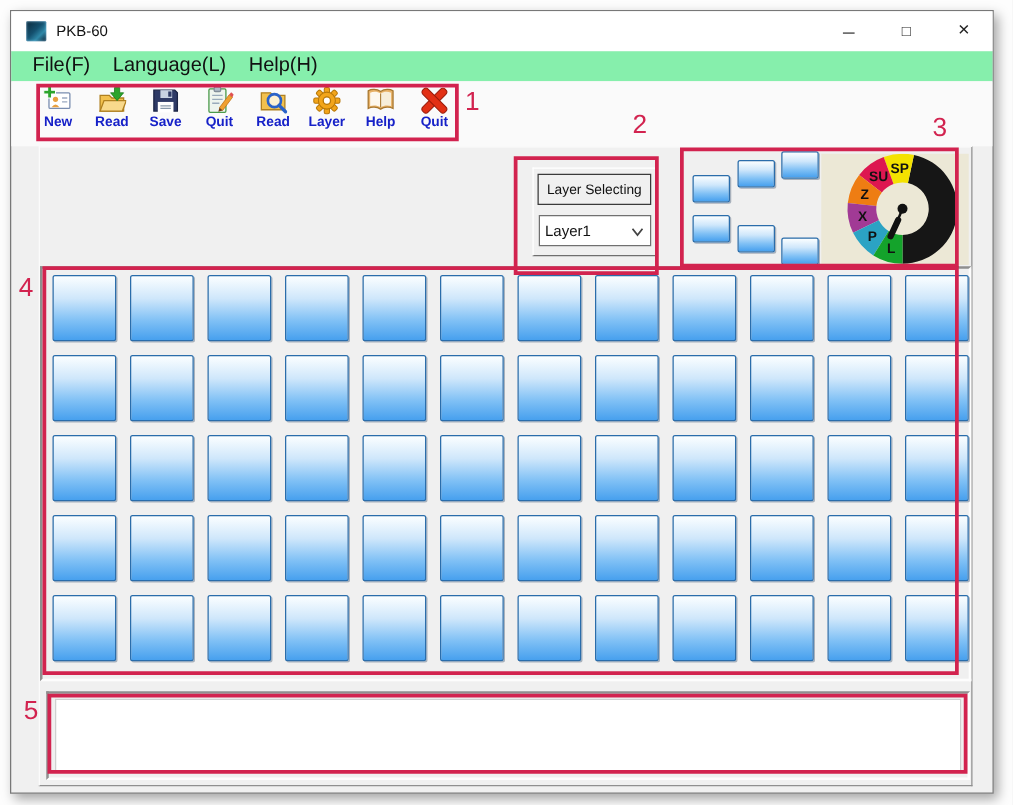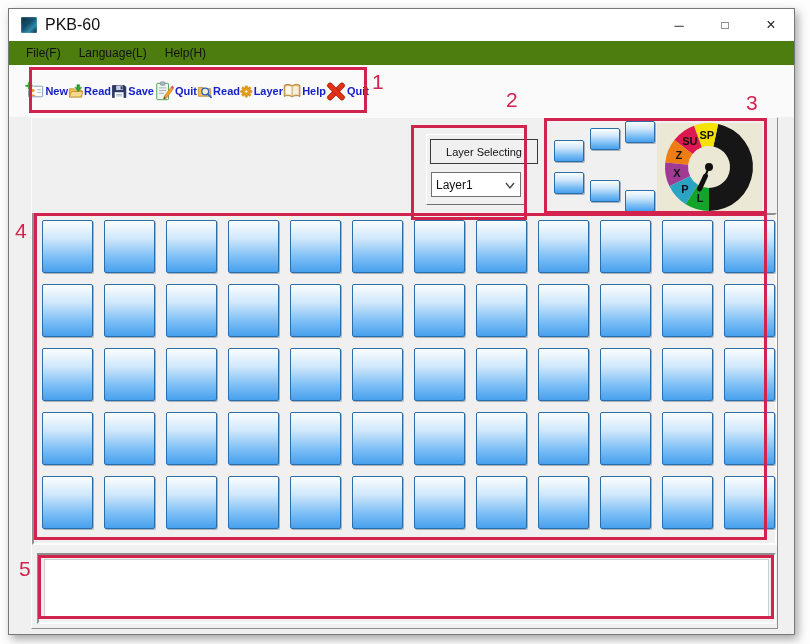--- a/index.html
+++ b/index.html
@@ -13,66 +13,66 @@
     position:absolute;left:8px;top:8px;width:787px;height:627px;
     background:#f0f0f0;border:1px solid #787878;
     box-shadow:3px 4px 9px rgba(0,0,0,.35);
     box-sizing:border-box;
   }
   
   .titlebar{position:absolute;left:0;top:0;width:100%;height:32px;background:#ffffff;display:flex;align-items:center;}
   .app-icon{width:16px;height:16px;margin-left:12px;border-radius:1px;
     background:linear-gradient(135deg,#0c2a3c 0%,#14506e 45%,#2f88a8 70%,#0a1e30 100%);
     box-shadow:inset 0 0 2px rgba(160,220,255,.8);}
-  .title-text{margin-left:8px;font-size:16px;color:#111;}
+  .title-text{margin-left:8px;font-size:12px;color:#111;}
   .winbtns{position:absolute;right:0;top:0;height:32px;display:flex;}
   .win-btn{width:46px;height:32px;display:flex;align-items:center;justify-content:center;color:#222;}
   .win-btn.min{font-size:13px;}
   .win-btn.max{font-size:12px;}
   .win-btn.close{font-size:16px;}
   
-  .menubar{position:absolute;left:0;top:32px;width:100%;height:24px;background:#4d7c0f;display:flex;align-items:center;font-size:12px;color:#111;}
+  .menubar{position:absolute;left:0;top:32px;width:100%;height:24px;background:#86efac;display:flex;align-items:center;font-size:16px;color:#111;}
   .menu-item{padding:4px 9px;cursor:default;}
   .menu-item:first-child{margin-left:8px;}
   
   .toolbar{position:absolute;left:0;top:56px;width:100%;height:52px;background:#fafafa;display:flex;align-items:flex-start;padding-left:16px;box-sizing:border-box;}
-  .tbtn{width:43px;height:44px;margin-top:4px;display:flex;flex-direction:row;align-items:center;justify-content:flex-start;gap:1px;}
+  .tbtn{width:43px;height:44px;margin-top:4px;display:flex;flex-direction:column;align-items:center;justify-content:flex-start;gap:1px;}
   .tbtn svg{width:23px;height:23px;display:block;}
   .tlabel{font-size:11px;font-weight:bold;color:var(--tlabel,#1621c8);line-height:11px;}
   
   .mainpanel{position:absolute;left:22px;top:108px;width:747px;height:512px;background:#f0f0f0;
     border:1px solid;border-color:#fbfbfb #8f8f8f #8f8f8f #fbfbfb;box-sizing:border-box;}
   
   .penpanel{position:absolute;left:7px;top:6px;width:371px;height:86px;background:#ece9d8;border:1px solid #d8d4c2;box-sizing:border-box;}
   .pen-thin{position:absolute;left:5px;top:24px;width:156px;height:5px;background:#1c1c1c;border-radius:2px;}
   .pen-body{position:absolute;left:158px;top:20px;width:206px;height:13px;border-radius:3px 8px 8px 3px;
     background:linear-gradient(180deg,#6d6d6d 0%,#222 45%,#000 100%);box-shadow:inset 0 1px 0 rgba(255,255,255,.35);}
   .arrow-sketch{position:absolute;left:21px;top:46px;}
   .usb-logo{position:absolute;left:126px;top:46px;}
   .usb-connector{position:absolute;left:203px;top:48px;width:55px;height:27px;background:#f0edda;border:1px solid #98927a;border-radius:2px;box-sizing:border-box;}
   .usb-slot{position:absolute;left:6px;top:14px;width:40px;height:8px;background:#ffffff;border:1px solid #98927a;border-radius:1px;}
   .usb-status{position:absolute;left:261px;top:57px;font-size:11px;font-weight:bold;color:var(--usb,#e60000);white-space:nowrap;}
   
   .layerbox{position:absolute;left:394px;top:16px;width:100px;height:71px;background:#f0f0f0;
     border:1px solid;border-color:#ffffff #6f6f6f #6f6f6f #ffffff;box-sizing:border-box;}
-  .layerlabel{position:absolute;left:3px;top:4px;width:108px;height:25px;border:1px solid #3a3a3a;
+  .layerlabel{position:absolute;left:3px;top:4px;width:91px;height:25px;border:1px solid #3a3a3a;
     display:flex;align-items:center;justify-content:center;font-size:11px;color:#111;background:#f0f0f0;box-sizing:border-box;}
   .combo{position:absolute;left:4px;top:37px;width:90px;height:25px;background:#fff;border:1px solid #707070;
     display:flex;align-items:center;font-size:12px;color:#111;box-sizing:border-box;}
   .combo .val{margin-left:4px;flex:1;}
   .combo svg{margin-right:4px;}
   
   .dialpanel{position:absolute;left:515px;top:2px;width:219px;height:93px;}
   .mini-key,.key{
     background:linear-gradient(180deg,#fbfeff 0%,#cfe7fb 35%,#7fc0f5 70%,#47a0ee 100%);
     border:1px solid #2a6dab;border-radius:2px;box-shadow:1px 1px 0 rgba(80,100,125,.45);box-sizing:border-box;}
   .mini-key{position:absolute;width:30px;height:22px;}
   .mk1{left:7px;top:20px;}  .mk2{left:43px;top:8px;}  .mk3{left:78px;top:1px;}
   .mk4{left:7px;top:52px;}  .mk5{left:43px;top:60px;} .mk6{left:78px;top:70px;}
-  .wheelbox{position:absolute;left:110px;top:3px;width:105px;height:89px;background:#ece8d6;}
+  .wheelbox{position:absolute;left:110px;top:3px;width:105px;height:89px;background:#ece8d6;padding-left:13px;}
   
   .keygridpanel{position:absolute;left:0px;top:95px;width:745px;height:332px;background:#f0f0f0;
     border:2px solid;border-color:#8f8f8f #fdfdfd #fdfdfd #8f8f8f;box-sizing:border-box;}
   .keygrid{position:absolute;left:8px;top:5px;display:grid;grid-template-columns:repeat(12,51px);gap:11px;}
   .key{width:51px;height:53px;}
   
   .bottompanel{position:absolute;left:5px;top:435px;width:739px;height:71px;background:#f0f0f0;
     border:2px solid;border-color:#8f8f8f #fdfdfd #fdfdfd #8f8f8f;box-sizing:border-box;}
   .logbox{position:absolute;left:5px;top:4px;width:725px;height:58px;background:#ffffff;border:1px solid #cfcfcf;box-sizing:border-box;}
   

